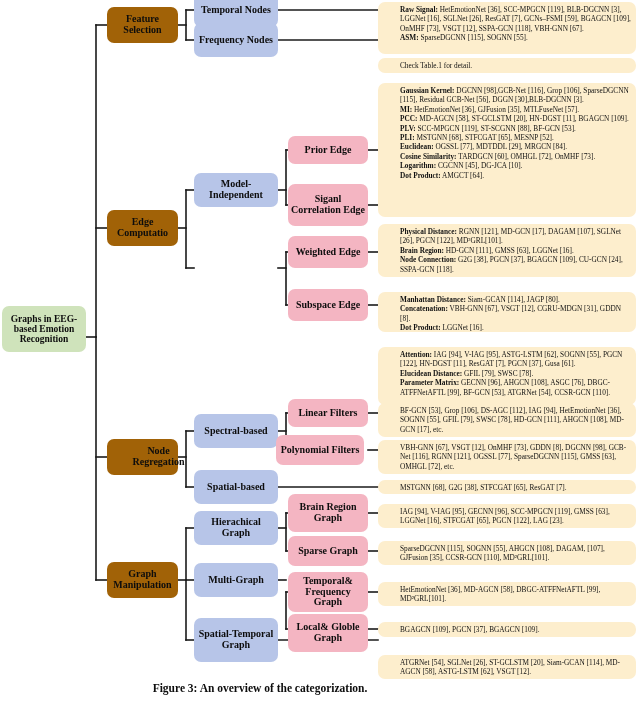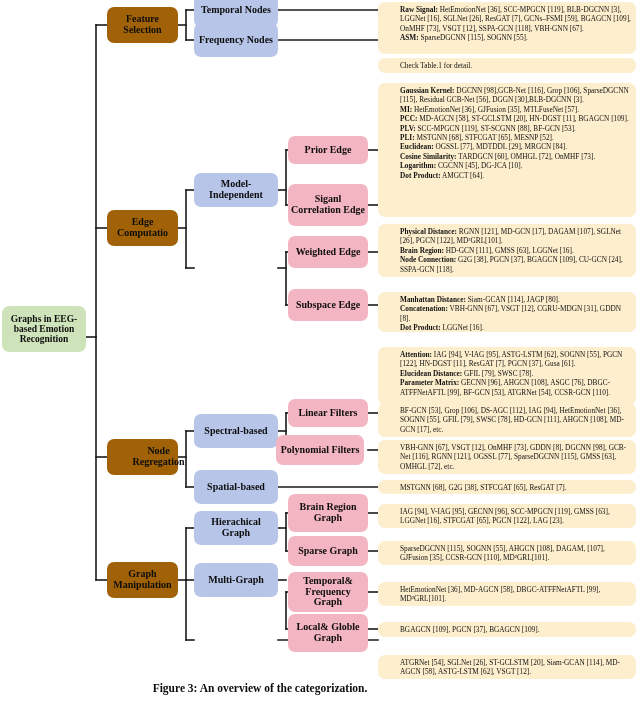--- a/index.html
+++ b/index.html
@@ -157,20 +157,23 @@
   </div>
   <div class="node lvl3" style="left:194px;top:470px;width:84px;height:34px;">
     <span>Spatial-based</span>
   </div>
   <div class="node lvl3" style="left:194px;top:511px;width:84px;height:34px;">
     <span>Hierachical Graph</span>
   </div>
   <div class="node lvl3" style="left:194px;top:563px;width:84px;height:34px;">
     <span>Multi-Graph</span>
   </div>
+  <div class="node lvl3" style="left:194px;top:618px;width:84px;height:44px;">
+    <span>Spatial-Temporal Graph</span>
+  </div>
 
   <div class="node lvl4" style="left:288px;top:136px;width:80px;height:28px;">
     <span>Prior Edge</span>
   </div>
   <div class="node lvl4" style="left:288px;top:184px;width:80px;height:42px;">
     <span>Siganl Correlation Edge</span>
   </div>
   <div class="node lvl4" style="left:288px;top:236px;width:80px;height:32px;">
     <span>Weighted Edge</span>
   </div>

